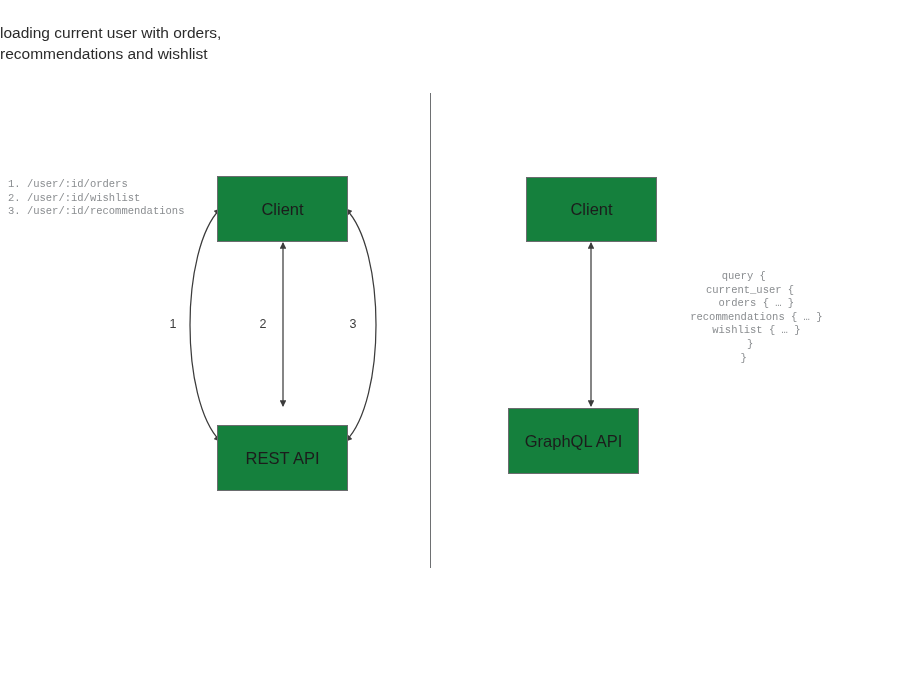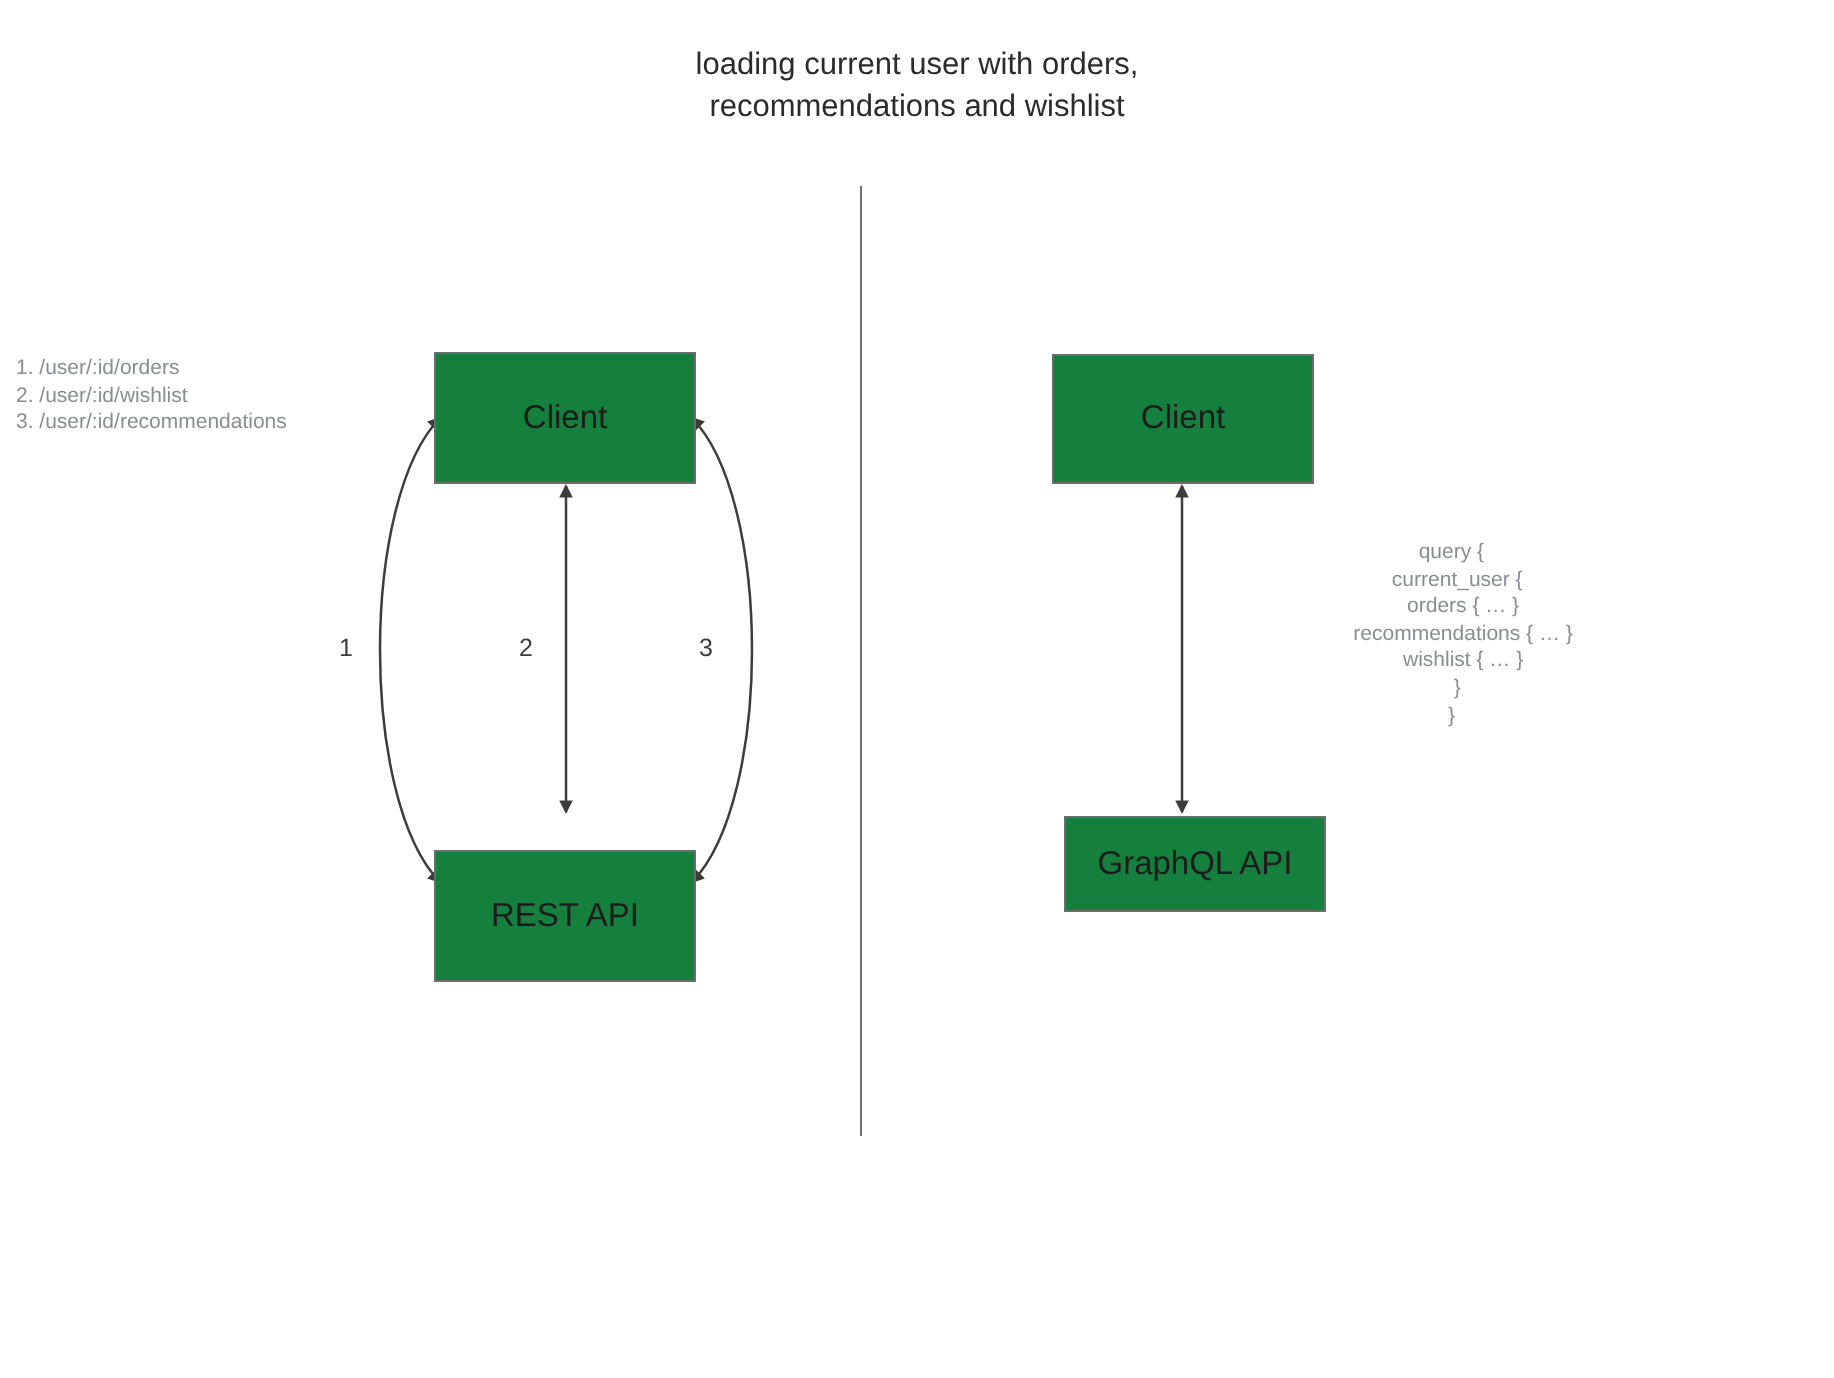--- a/index.html
+++ b/index.html
@@ -15,21 +15,20 @@
     font-family: "Liberation Sans", sans-serif;
     color: #1a1a1a;
   }
 
   
   #diagram-title {
     position: absolute;
     left: 0;
     top: 22px;
     width: 917px;
-    text-align: center;
     font-size: 15.5px;
     line-height: 21px;
     color: #2b2b2b;
     white-space: pre-line;
   }
 
   
   #center-divider {
     position: absolute;
     left: 430px;
@@ -47,21 +46,21 @@
     display: flex;
     align-items: center;
     justify-content: center;
     box-sizing: border-box;
     font-size: 16.5px;
     color: #1c1c1c;
   }
   #node-client-rest   { left: 217px; top: 176px; width: 131px; height: 66px; }
   #node-rest-api      { left: 217px; top: 408px; width: 131px; height: 66px; margin-top: 17px; }
   #node-client-gql    { left: 526px; top: 177px; width: 131px; height: 65px; }
-  #node-graphql-api   { left: 532px; top: 408px; width: 131px; height: 48px; }
+  #node-graphql-api   { left: 508px; top: 408px; width: 131px; height: 66px; }
 
   
   #connector-layer {
     position: absolute;
     left: 0;
     top: 0;
     width: 917px;
     height: 689px;
     pointer-events: none;
   }
@@ -79,21 +78,21 @@
     text-align: center;
     width: 20px;
   }
   #edge-label-1 { left: 163px; top: 317px; }
   #edge-label-2 { left: 253px; top: 317px; }
   #edge-label-3 { left: 343px; top: 317px; }
 
   
   .code-annotation {
     position: absolute;
-    font-family: Liberation Sans, sans-serif;
+    font-family: Liberation Mono, monospace;
     font-size: 10.5px;
     line-height: 13.6px;
     color: #8a8d90;
     white-space: pre;
   }
   #rest-endpoint-list { left: 8px;   top: 178px; }
   #graphql-query-code { left: 665px; top: 270px; text-align: center; }
 </style>
 </head>
 <body>

